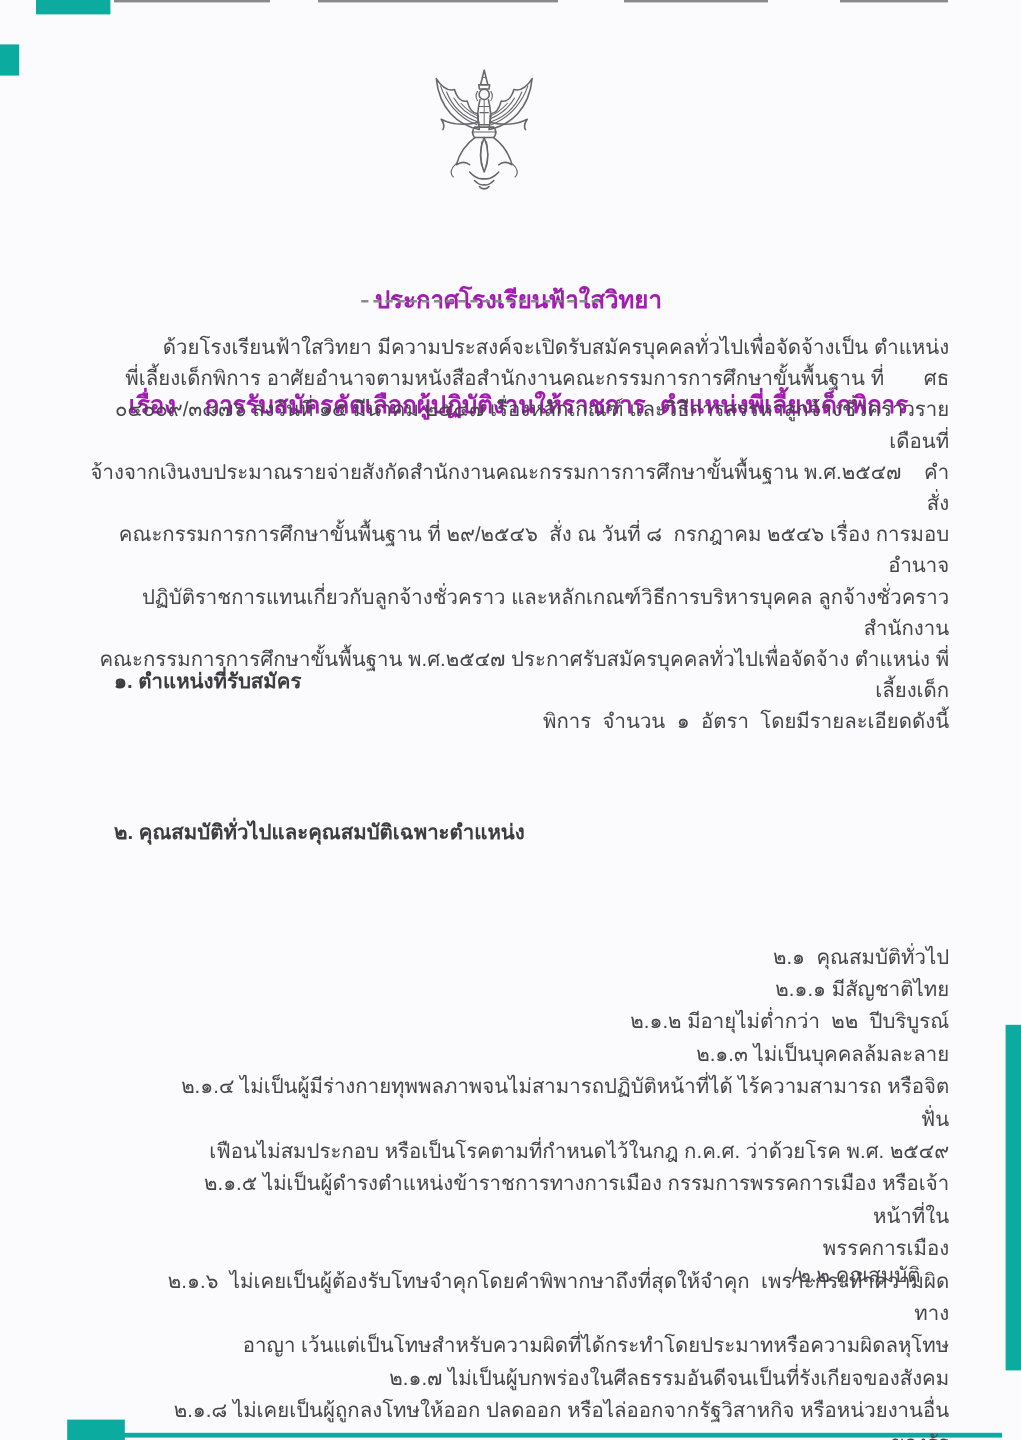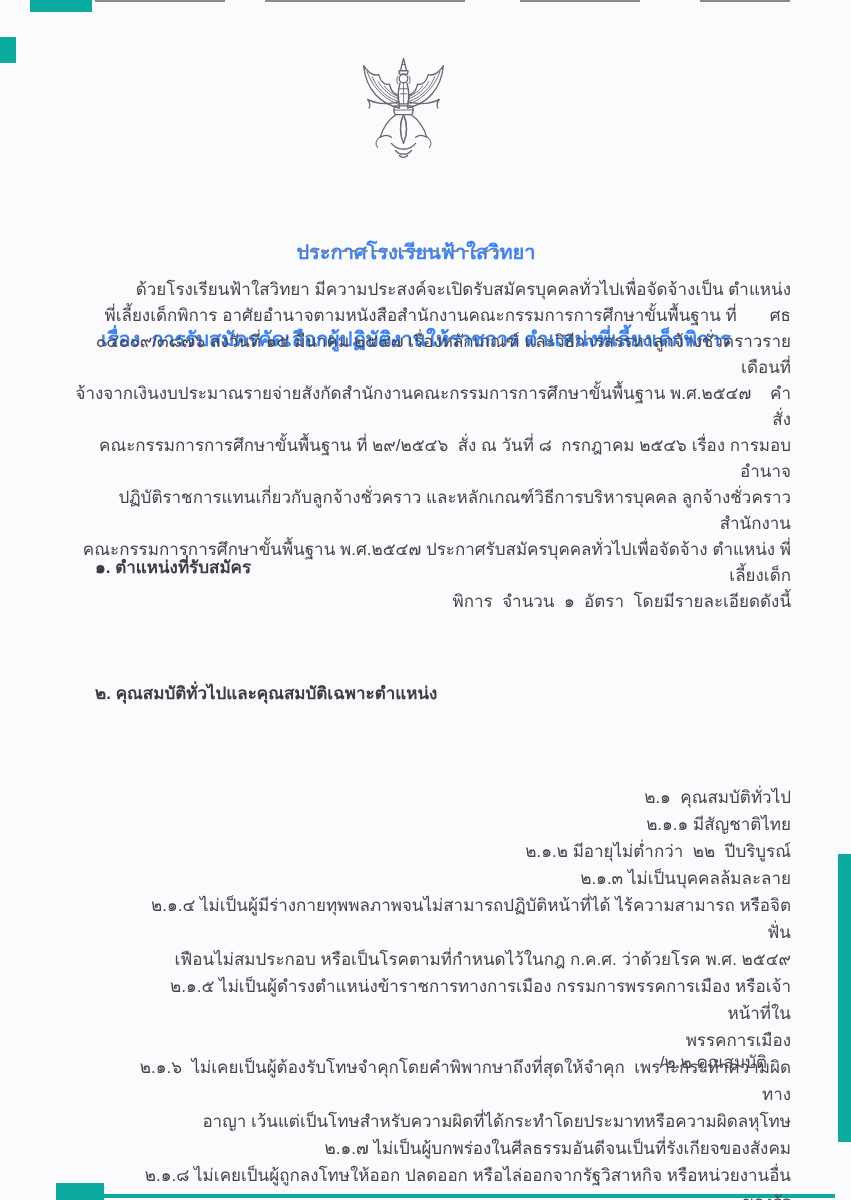--- a/index.html
+++ b/index.html
@@ -19,27 +19,28 @@
   .top-speck{position:absolute;top:0;height:2px;background:#5a5a5e;opacity:.7;}
 
   
   .artifact{position:absolute;}
 
   
   .emblem{position:absolute;left:357px;top:57px;width:93px;height:104px;}
   .emblem svg{width:100%;height:100%;}
 
   .title-block{
-    position:absolute;top:180px;left:0;width:832px;
+    position:absolute;top:180px;left:16px;width:832px;
     text-align:center;
     font-weight:bold;
     font-size:20px;
     line-height:29px;
-    color:#3b82f6;
+    color:#a21caf;
     white-space:pre-wrap;
+    font-family:Liberation Mono, monospace;
   }
   .separator{
     position:absolute;top:250px;left:301px;width:198px;
     border-top:2px dashed #8a8a8e;
   }
 
   .textcol{position:absolute;left:64px;width:727px;font-size:17px;white-space:pre-wrap;}
   .intro{top:277px;line-height:26px;}
   .sec1{top:503px;line-height:26px;}
   .sec2{top:626px;line-height:27px;}

